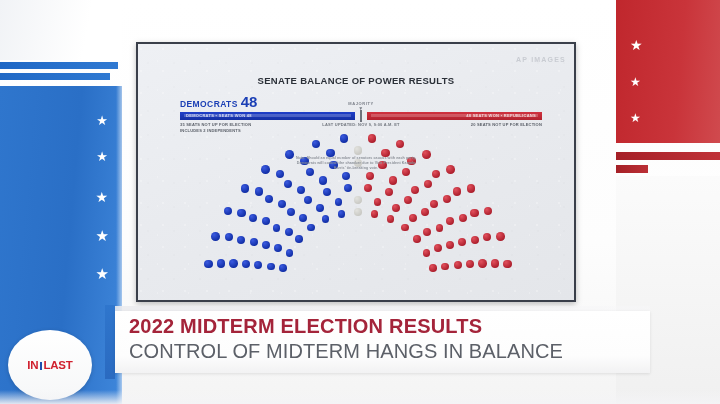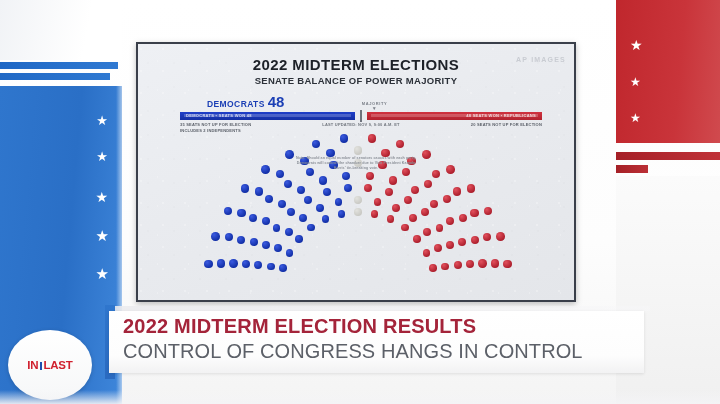--- a/index.html
+++ b/index.html
@@ -54,21 +54,21 @@
   .ap-watermark{position:absolute;right:8px;top:12px;font-size:7px;font-weight:700;
     letter-spacing:1.2px;color:#c9ccd2;}
 
   .g-title{position:absolute;left:0;right:0;top:12px;text-align:center;
     font-size:15px;font-weight:700;letter-spacing:.4px;color:#1d2128;}
   .g-sub{position:absolute;left:0;right:0;top:31px;text-align:center;
     font-size:9.5px;font-weight:700;letter-spacing:.3px;color:#2b3038;}
 
   
   .bop{position:absolute;left:42px;right:32px;top:52px;height:40px;}
-  .bop-labels{position:relative;height:15px;margin-left:27px;}
+  .bop-labels{position:relative;height:15px;}
   .lab-dem{position:absolute;left:0;bottom:0;white-space:nowrap;}
   .lab-dem .nm{font-size:8.5px;font-weight:700;letter-spacing:.4px;color:#1b3fb5;
     vertical-align:baseline;}
   .lab-dem .num{font-size:15px;font-weight:700;color:#1b3fb5;margin-left:3px;
     vertical-align:baseline;}
   .lab-rep{position:absolute;right:0;bottom:0;white-space:nowrap;}
   .lab-rep .nm{font-size:8.5px;font-weight:700;letter-spacing:.4px;color:#c02a36;}
   .lab-rep .num{font-size:15px;font-weight:700;color:#c02a36;margin-right:3px;}
   .lab-maj{position:absolute;left:50%;transform:translateX(-50%);bottom:1px;
     font-size:4px;font-weight:700;letter-spacing:.6px;color:#7a7f88;text-align:center;}
@@ -106,21 +106,21 @@
   .footnote{position:absolute;left:50%;transform:translateX(-50%);top:112px;
     width:130px;text-align:center;font-size:3.6px;line-height:5px;
     font-weight:600;color:#8b9098;letter-spacing:.1px;}
 
   
   .lt-shadowbar{position:absolute;left:105px;top:306px;width:545px;height:5px;
     background:linear-gradient(90deg,rgba(235,235,238,.9),rgba(248,248,250,.4));}
   .lt-wrap{position:absolute;left:105px;top:311px;width:545px;height:62px;}
   .lt-accent{position:absolute;left:0;top:-6px;width:10px;height:74px;
     background:linear-gradient(180deg,#2f76cd,#2a6ac0);}
-  .lt-panel{position:absolute;left:4px;top:0;width:535px;height:62px;
+  .lt-panel{position:absolute;left:10px;top:0;width:535px;height:62px;
     background:linear-gradient(180deg,#ffffff 0%,#fdfdfd 72%,#f2f2f3 100%);
     box-shadow:0 1px 3px rgba(0,0,0,.10);}
   .lt-line1{position:absolute;left:14px;top:4px;font-size:20px;font-weight:700;
     letter-spacing:.2px;color:#a4243a;white-space:nowrap;}
   .lt-line2{position:absolute;left:14px;top:29px;font-size:20px;font-weight:400;
     letter-spacing:.1px;color:#5c6068;white-space:nowrap;}
 
   
   .logo-bug{position:absolute;left:8px;top:330px;width:84px;height:70px;
     border-radius:50%;background:linear-gradient(180deg,#ffffff,#f6f7f8);
@@ -162,22 +162,21 @@
     <div class="right-bar1"></div>
     <div class="right-bar2"></div>
     <div class="right-white"></div>
   </div>
 
   <div class="card">
     <div class="card-noise"></div>
 
     <div class="ap-watermark">AP IMAGES</div>
 
-    <div class="g-title">2022 MIDTERM ELECTIONS</div>
-    <div class="g-sub">SENATE BALANCE OF POWER MAJORITY</div>
+    <div class="g-sub">SENATE BALANCE OF POWER RESULTS</div>
 
     <div class="bop">
 
       <div class="bop-labels">
         <span class="lab-dem">
           <span class="nm">DEMOCRATS</span><span class="num">48</span>
         </span>
 
         <span class="lab-maj">
           <span>MAJORITY</span>
@@ -314,21 +313,21 @@
       </div>
 
     <div class="footnote">Note: Should an equal number of senators caucus with each party, Democrats will control the chamber due to Vice President Kamala Harris' tie-breaking vote.</div>
   </div>
 
   <div class="lt-shadowbar"></div>
   <div class="lt-wrap">
     <div class="lt-accent"></div>
     <div class="lt-panel">
       <div class="lt-line1">2022 MIDTERM ELECTION RESULTS</div>
-      <div class="lt-line2">CONTROL OF CONGRESS HANGS IN CONTROL</div>
+      <div class="lt-line2">CONTROL OF MIDTERM HANGS IN BALANCE</div>
     </div>
   </div>
 
   <div class="logo-bug">
     <span class="logo-txt"><span>IN</span><span class="logo-dot"></span><span>LAST</span></span>
   </div>
 
   <div class="bottom-fade"></div>
 </div>
 

